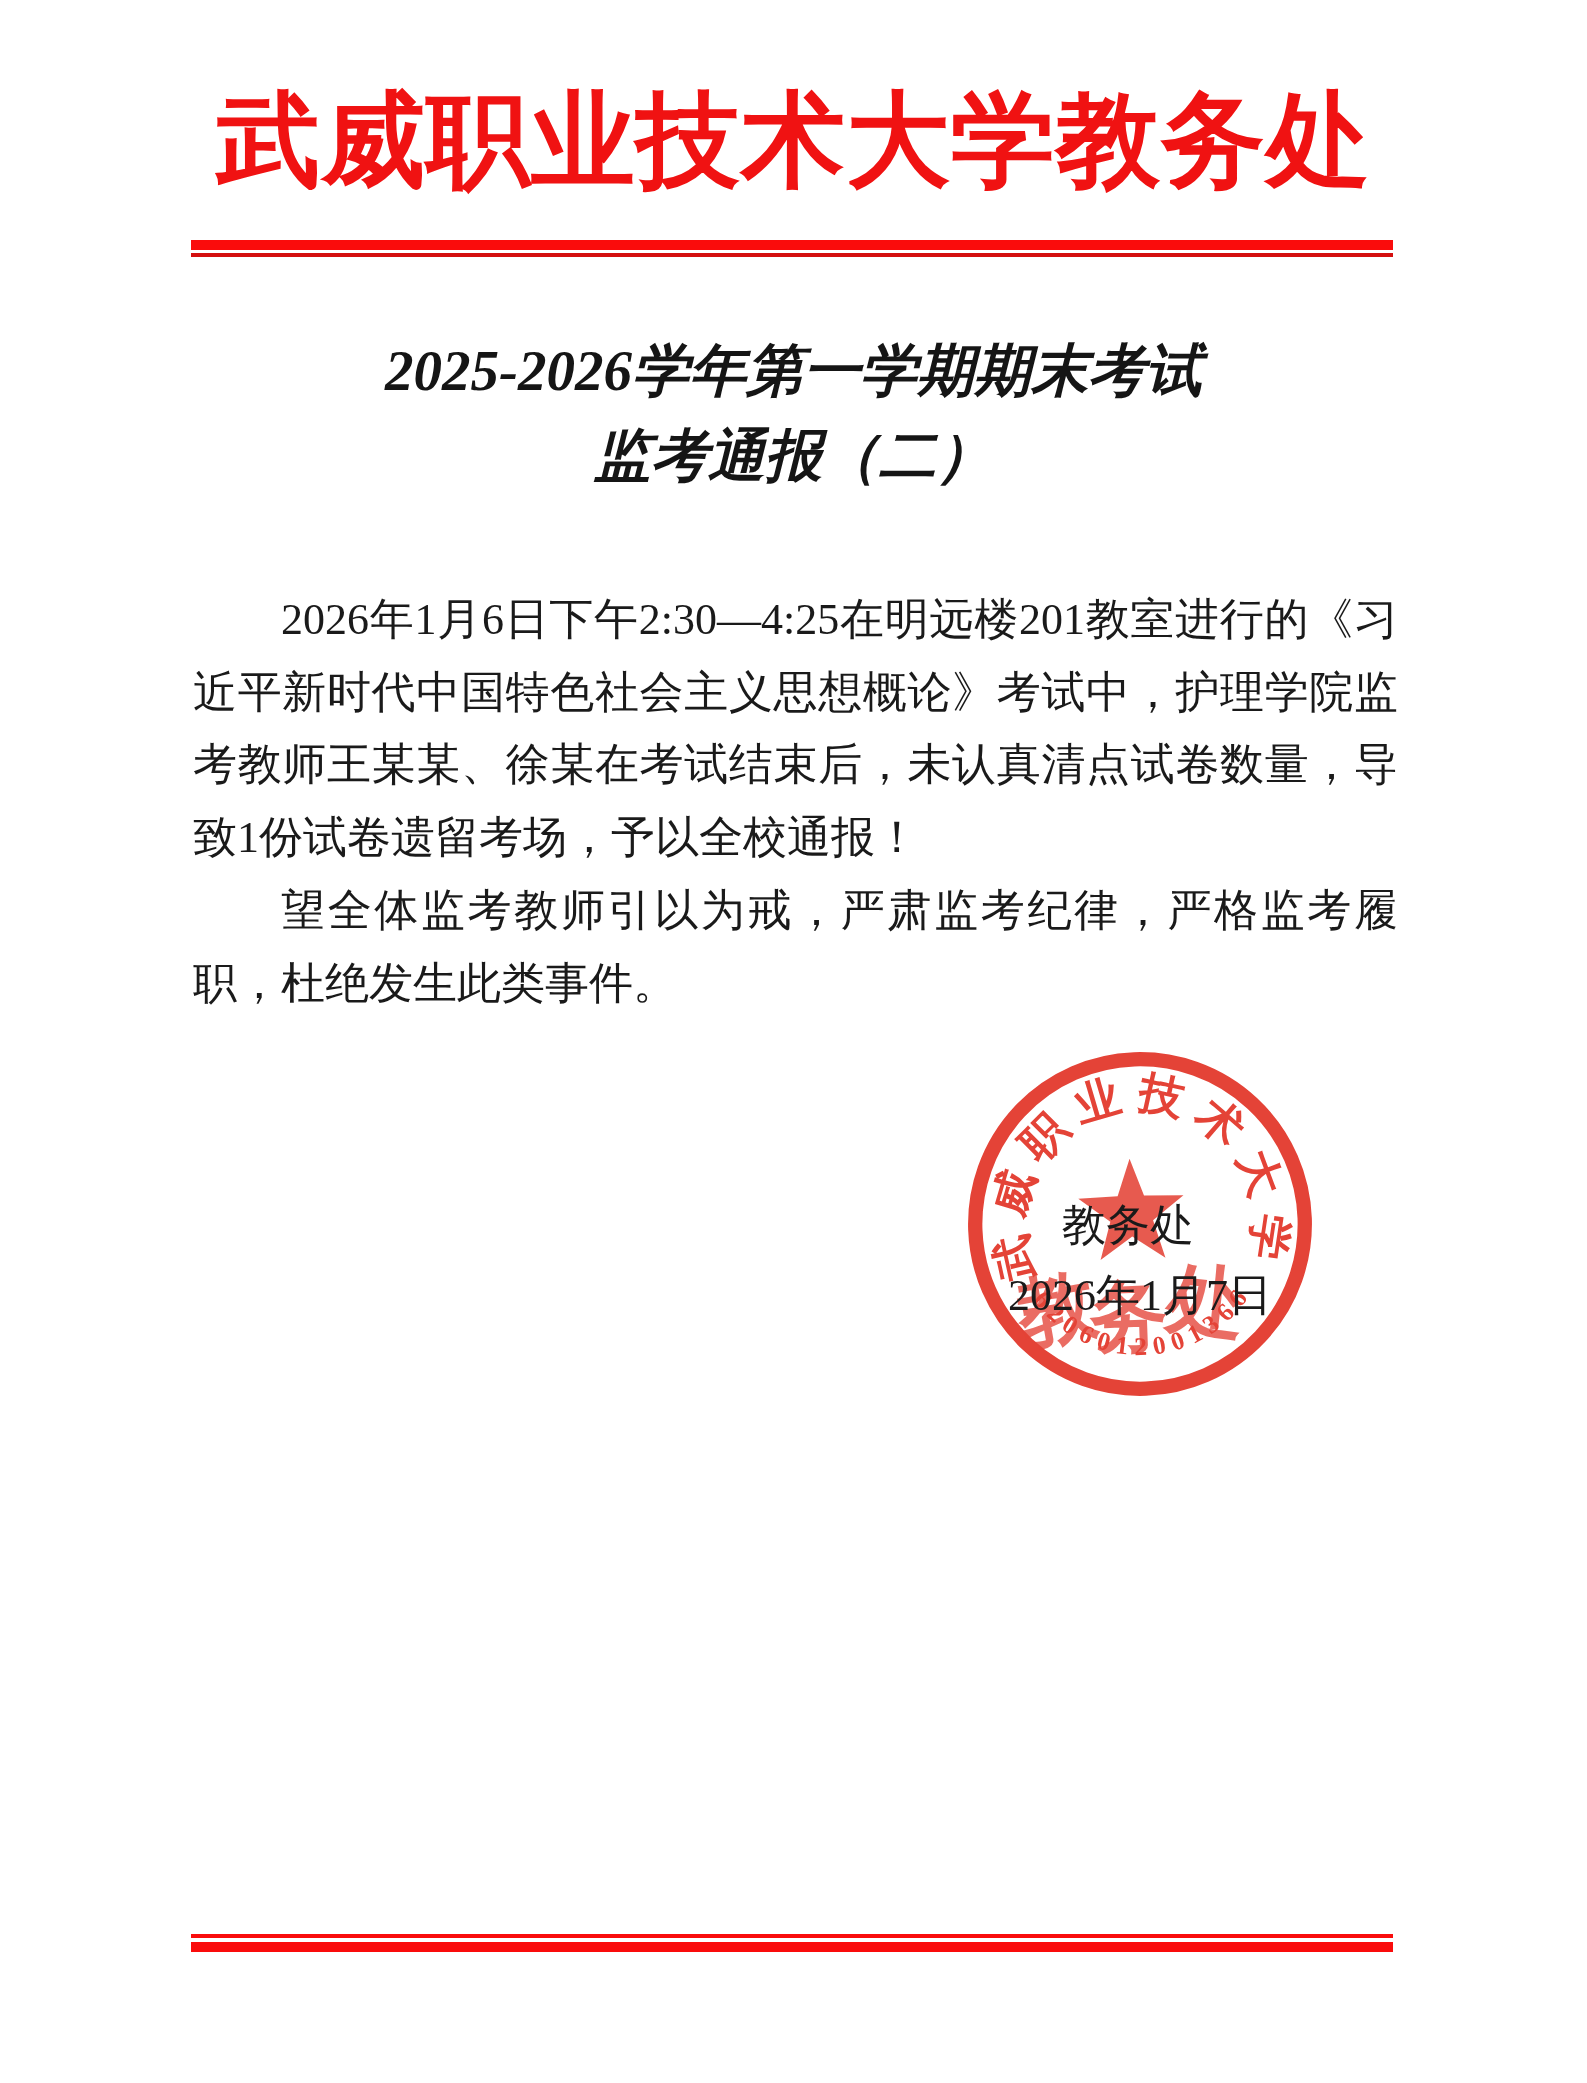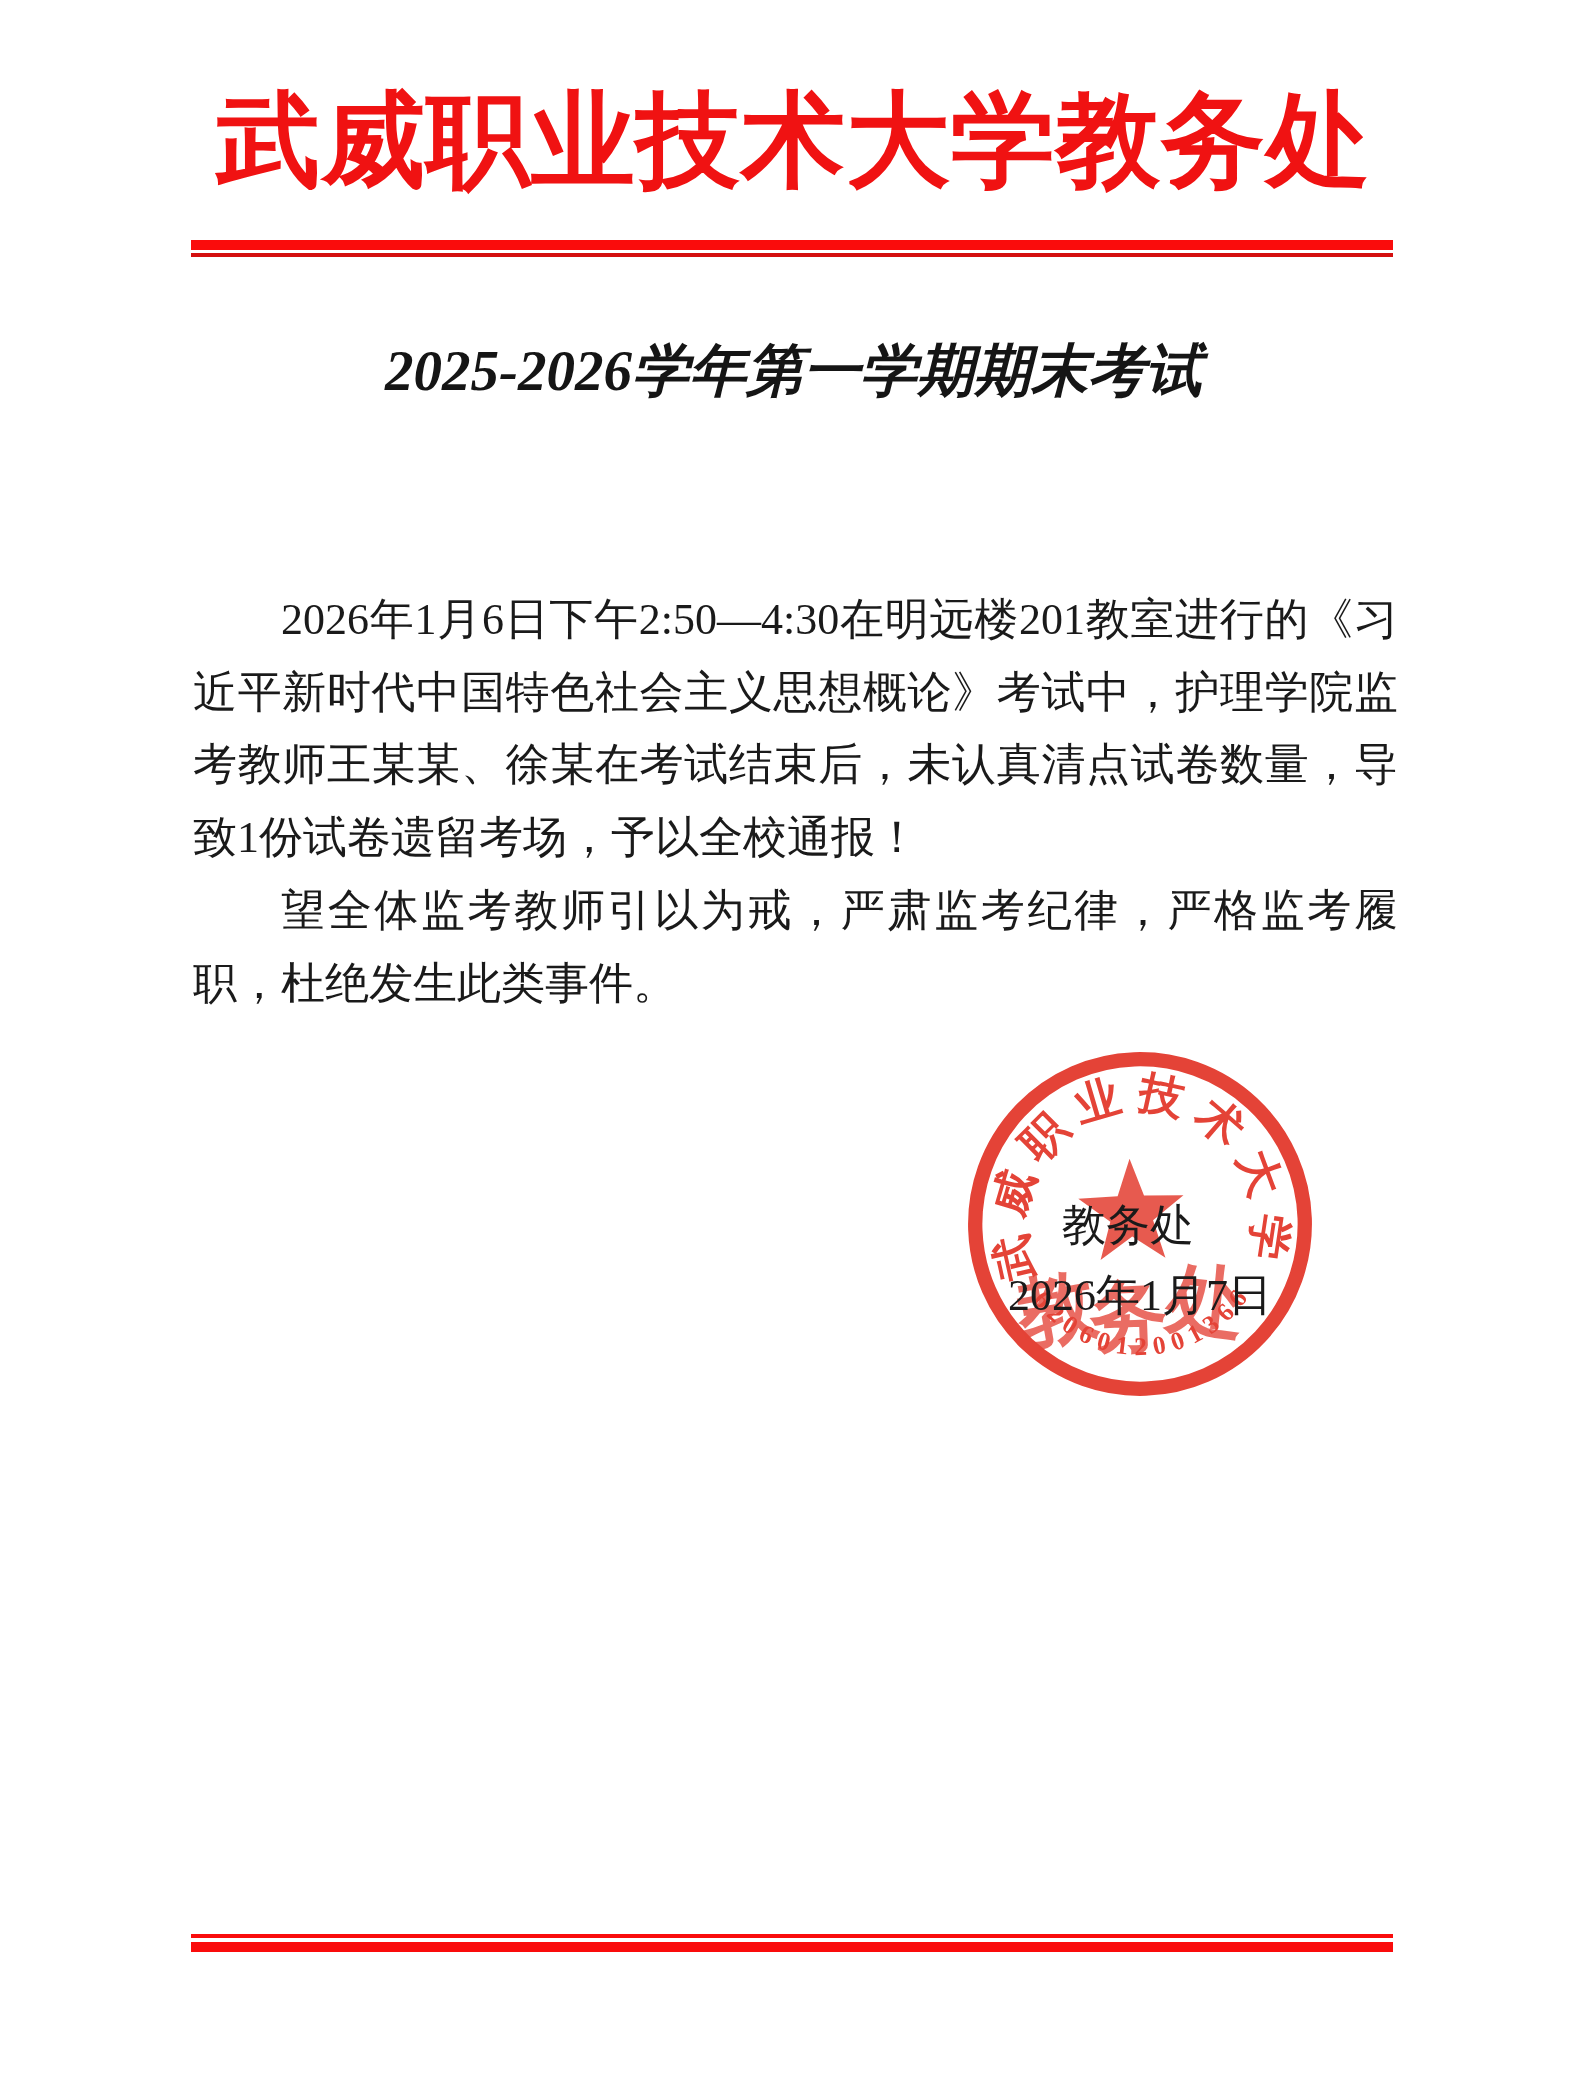--- a/index.html
+++ b/index.html
@@ -76,24 +76,25 @@
   <div class="letterhead">武威职业技术大学教务处</div>
 
   <div class="rule rule-top">
     <div class="bar1"></div>
     <div class="gap"></div>
     <div class="bar2"></div>
   </div>
 
   <div class="doc-title">
     <div>2025-2026学年第一学期期末考试</div>
+    <div>监考通报（二）</div>
   </div>
 
   <div class="body-text">
-    <p>2026年1月6日下午2:50—4:30在明远楼201教室进行的《习近平新时代中国特色社会主义思想概论》考试中，护理学院监考教师王某某、徐某在考试结束后，未认真清点试卷数量，导致1份试卷遗留考场，予以全校通报！</p>
+    <p>2026年1月6日下午2:30—4:25在明远楼201教室进行的《习近平新时代中国特色社会主义思想概论》考试中，护理学院监考教师王某某、徐某在考试结束后，未认真清点试卷数量，导致1份试卷遗留考场，予以全校通报！</p>
     <p>望全体监考教师引以为戒，严肃监考纪律，严格监考履职，杜绝发生此类事件。</p>
   </div>
 
   <svg class="seal" viewBox="0 0 340 340">
     <defs>
       <path id="arcTop" d="M 78.3 234.3 A 112 112 0 1 1 261.7 234.3" fill="none"></path>
       <path id="arcBottom" d="M 49.7 213.8 A 128 128 0 0 0 290.3 213.8" fill="none"></path>
     </defs>
 
     <circle cx="170" cy="170" r="161" fill="none" stroke="#e23528" stroke-width="14"></circle>

